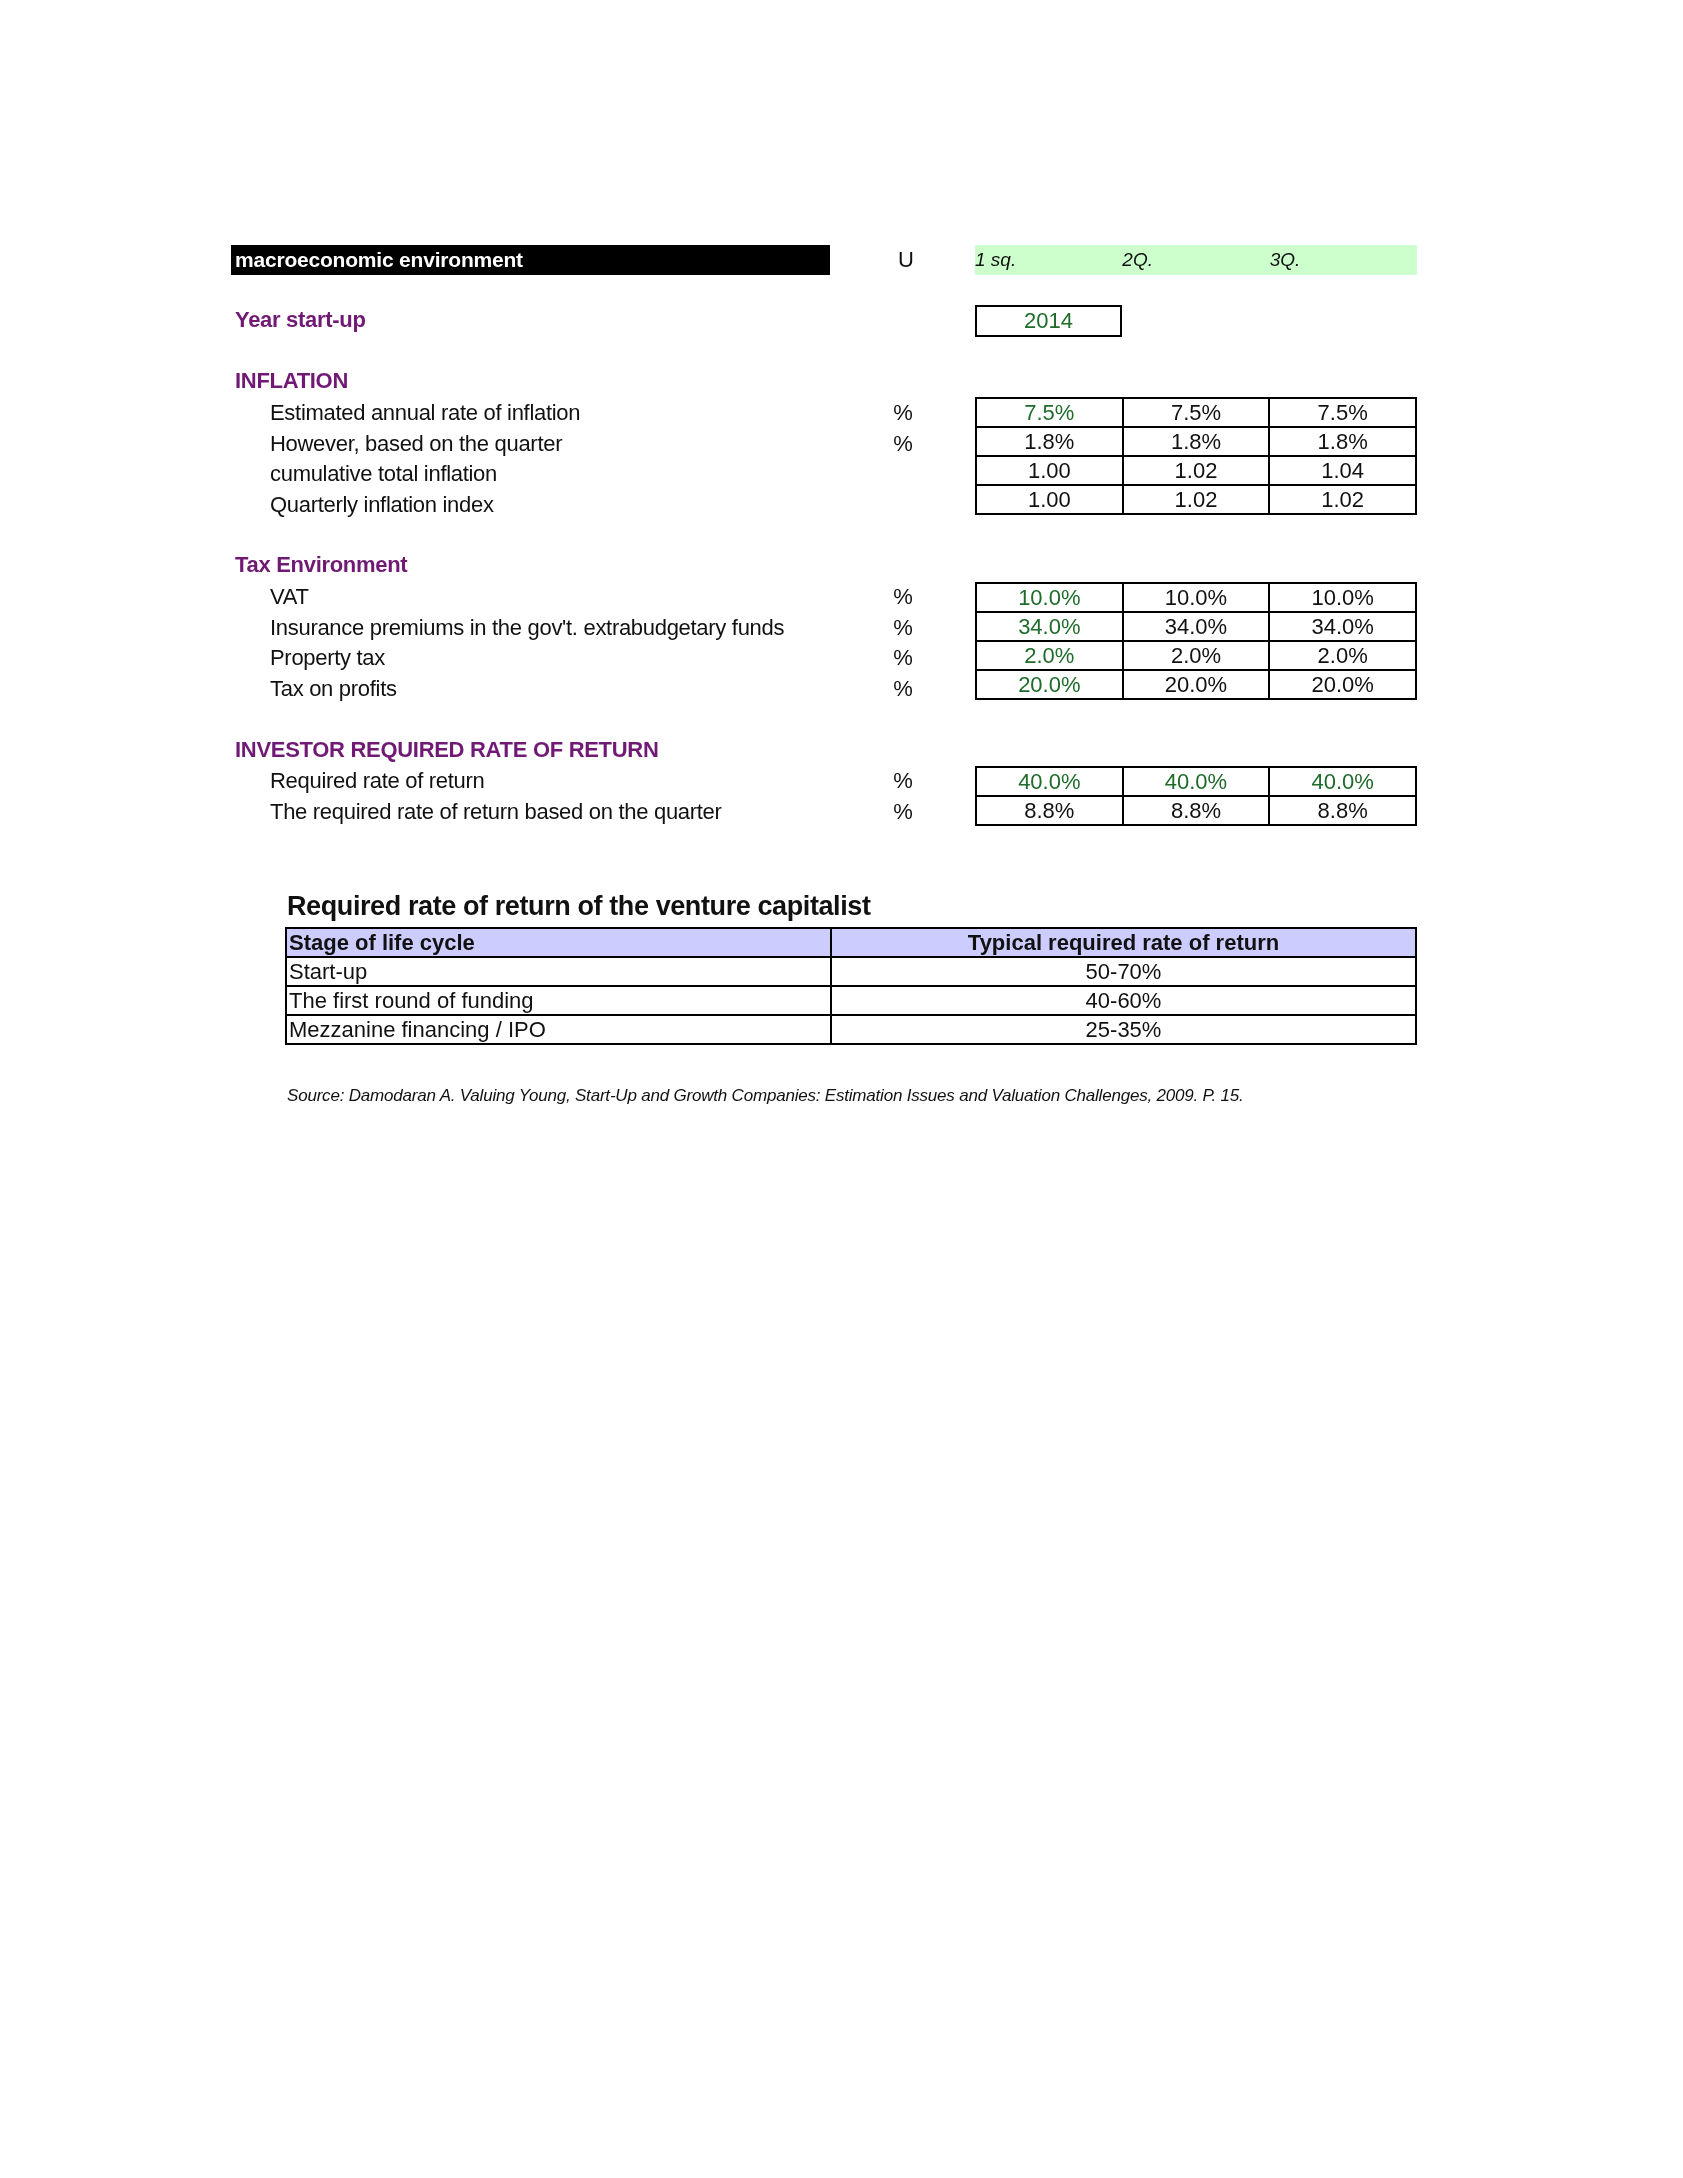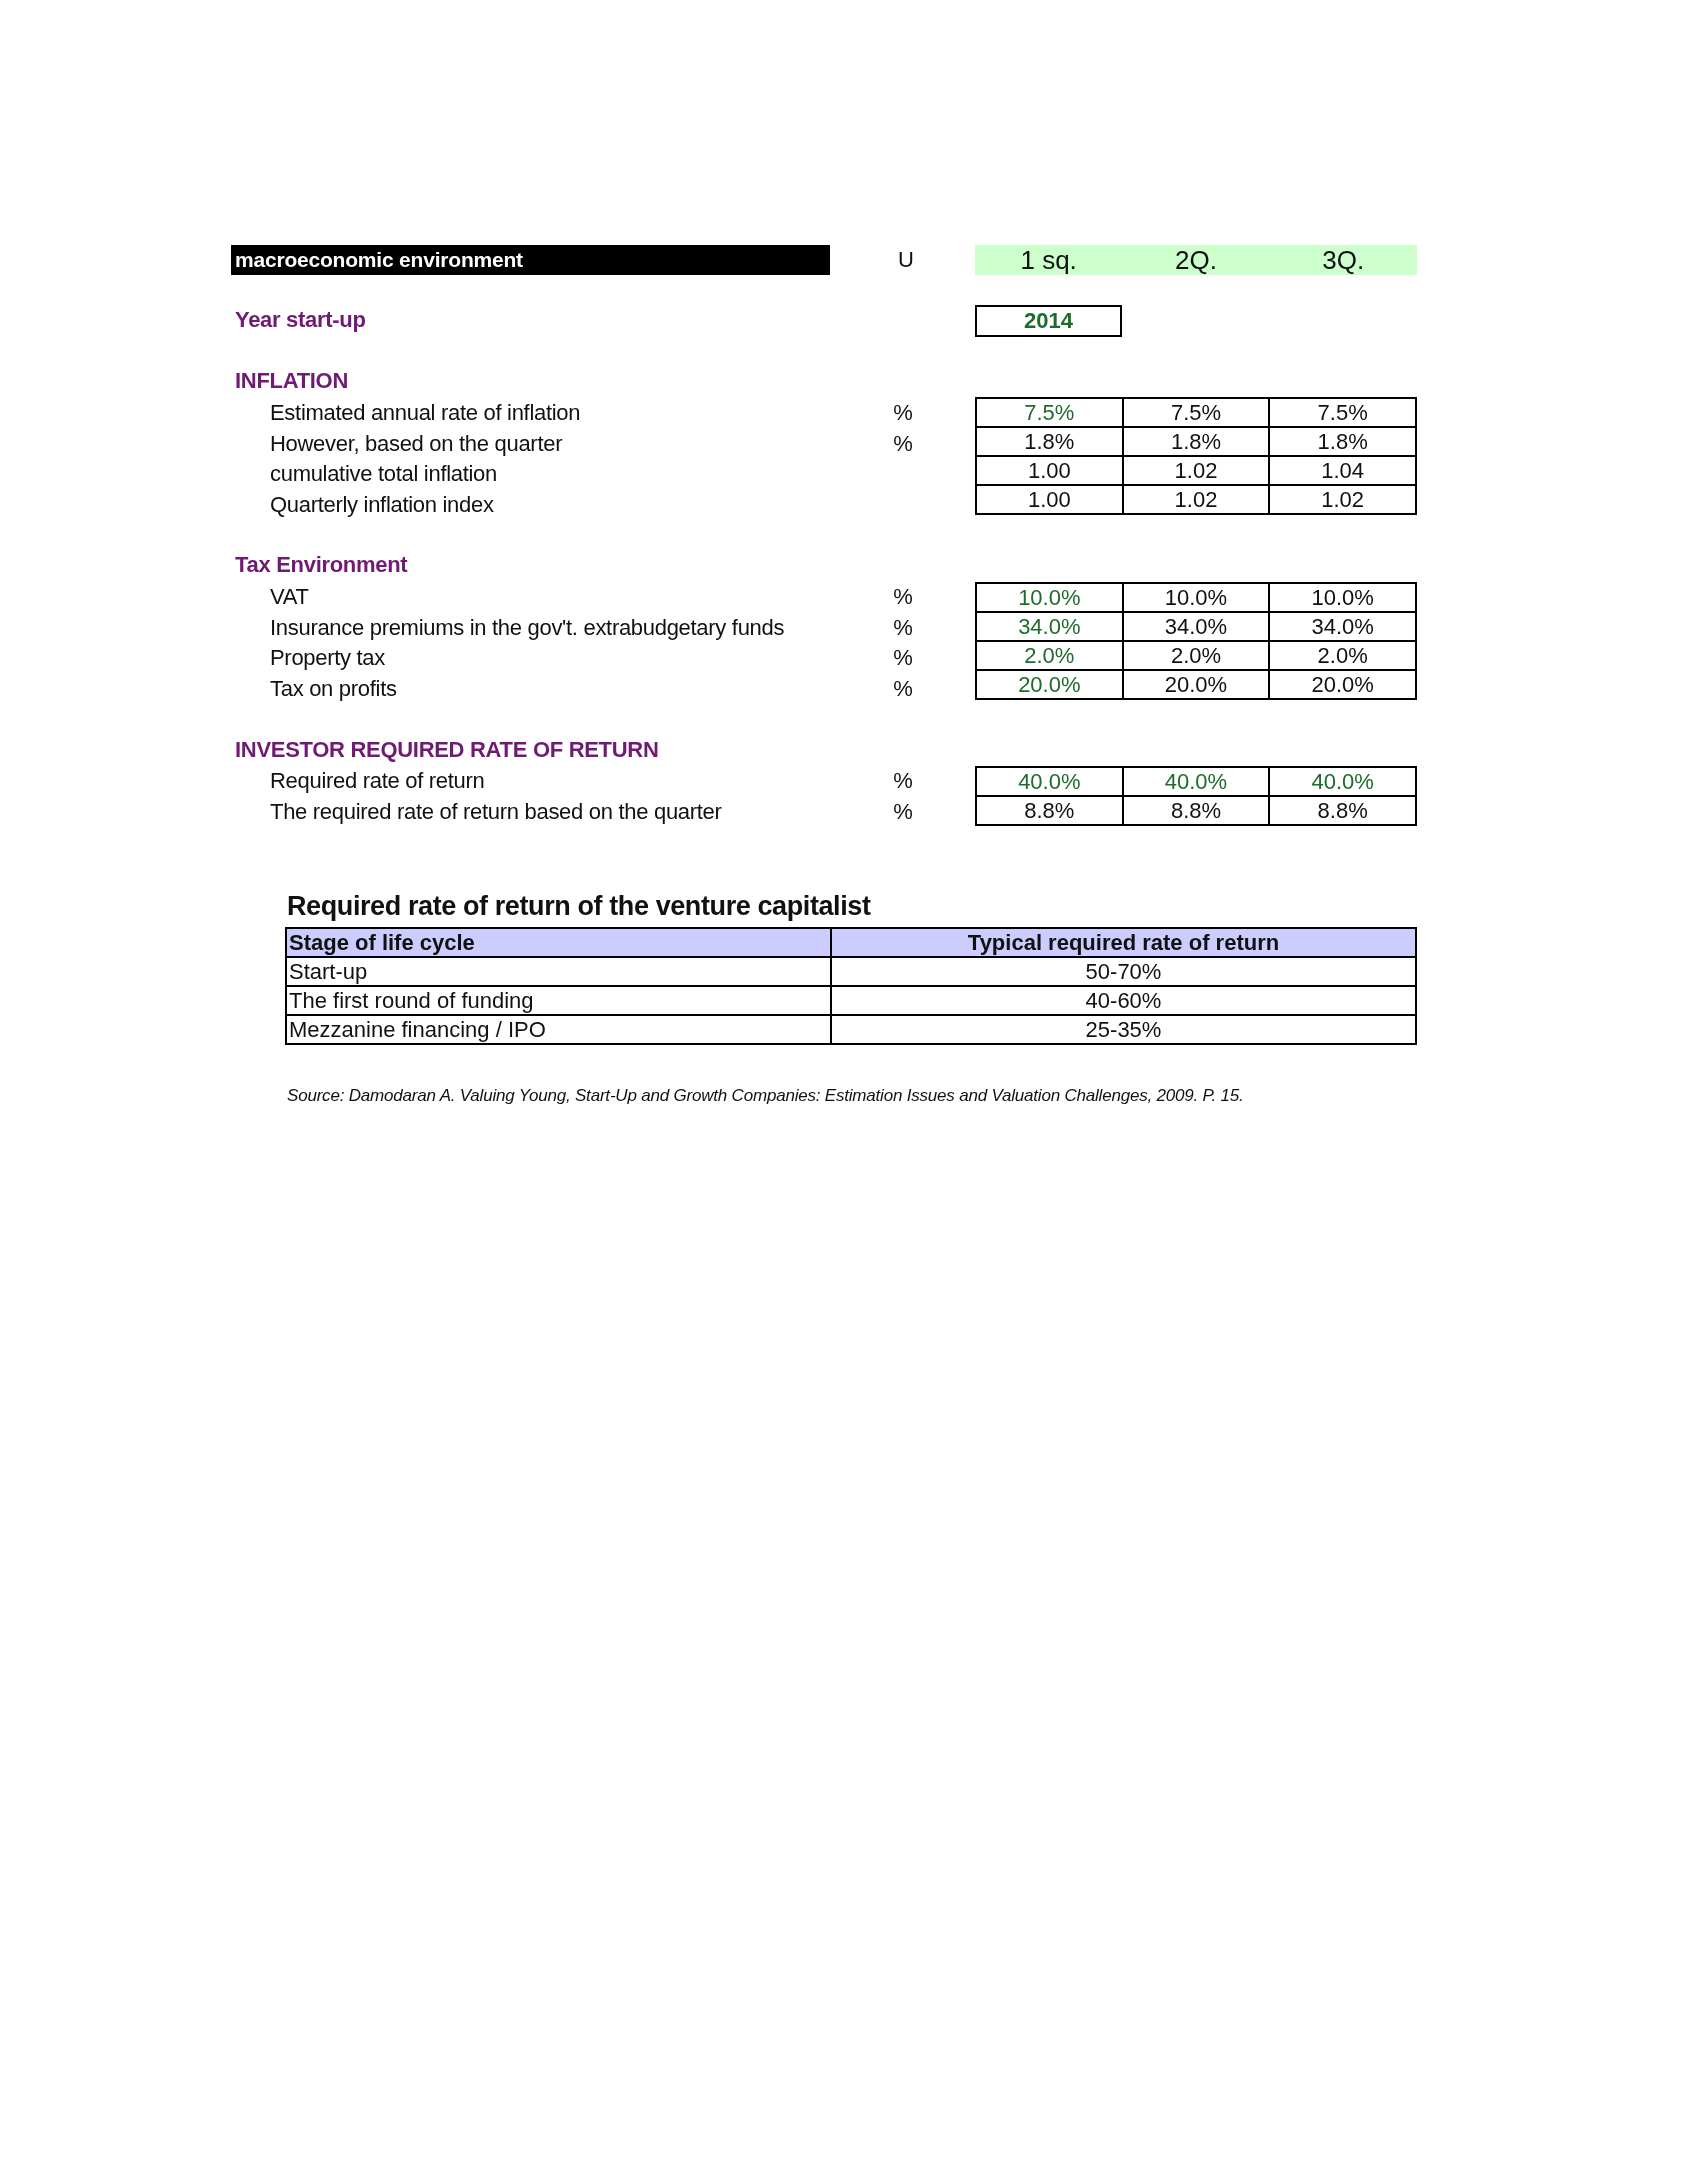--- a/index.html
+++ b/index.html
@@ -1,25 +1,25 @@
 <!DOCTYPE html>
 <html><head>
 <meta charset="utf-8">
 <style>
   html,body{margin:0;padding:0;background:#fff;}
   body{width:1683px;height:2178px;position:relative;font-family:"Liberation Sans",sans-serif;color:#111;overflow:hidden;}
   .abs{position:absolute;}
   .hdr-bar{left:231px;top:245px;width:599px;height:30px;background:#000000;color:#fff;font-weight:bold;font-size:21px;line-height:30px;padding-left:4px;box-sizing:border-box;letter-spacing:-0.2px;}
   .unit-h{left:896px;top:245px;width:20px;height:30px;line-height:30px;font-size:22px;text-align:center;}
   .green-bar{left:975px;top:245px;width:442px;height:30px;background:#ccffcc;display:flex;}
-  .green-bar div{flex:1;text-align:center;line-height:30px;font-size:26px;}
+  .green-bar div{flex:1;line-height:30px;font-size:19px;font-style:italic;}
   .section{left:235px;font-weight:bold;color:#701a75;font-size:22px;letter-spacing:-0.3px;}
   .label{left:270px;font-size:22px;letter-spacing:-0.3px;}
   .unit{left:891px;width:24px;text-align:center;font-size:22px;}
-  .year-box{left:975px;top:305px;width:147px;height:32px;border:2px solid #000;box-sizing:border-box;text-align:center;line-height:28px;font-size:22px;color:#1e6b2a;font-weight:bold;}
+  .year-box{left:975px;top:305px;width:147px;height:32px;border:2px solid #000;box-sizing:border-box;text-align:center;line-height:28px;font-size:22px;color:#1e6b2a;}
   table.grid{position:absolute;left:975px;width:442px;border-collapse:collapse;table-layout:fixed;}
   table.grid td{border:2px solid #000;text-align:center;font-size:22px;height:27px;padding:0;line-height:27px;}
   .green{color:#1e6b2a;}
   .vc-title{left:287px;top:891px;font-size:27px;font-weight:bold;letter-spacing:-0.4px;}
   table.vc{position:absolute;left:285px;top:927px;width:1132px;border-collapse:collapse;table-layout:fixed;}
   table.vc td{border:2px solid #000;font-size:22px;height:27px;line-height:27px;padding:0 2px;}
   table.vc td.c2{text-align:center;}
   table.vc tr.head td{background:#ccccff;font-weight:bold;}
   .source{left:287px;top:1086px;font-size:17px;font-style:italic;letter-spacing:-0.2px;}
 </style>

